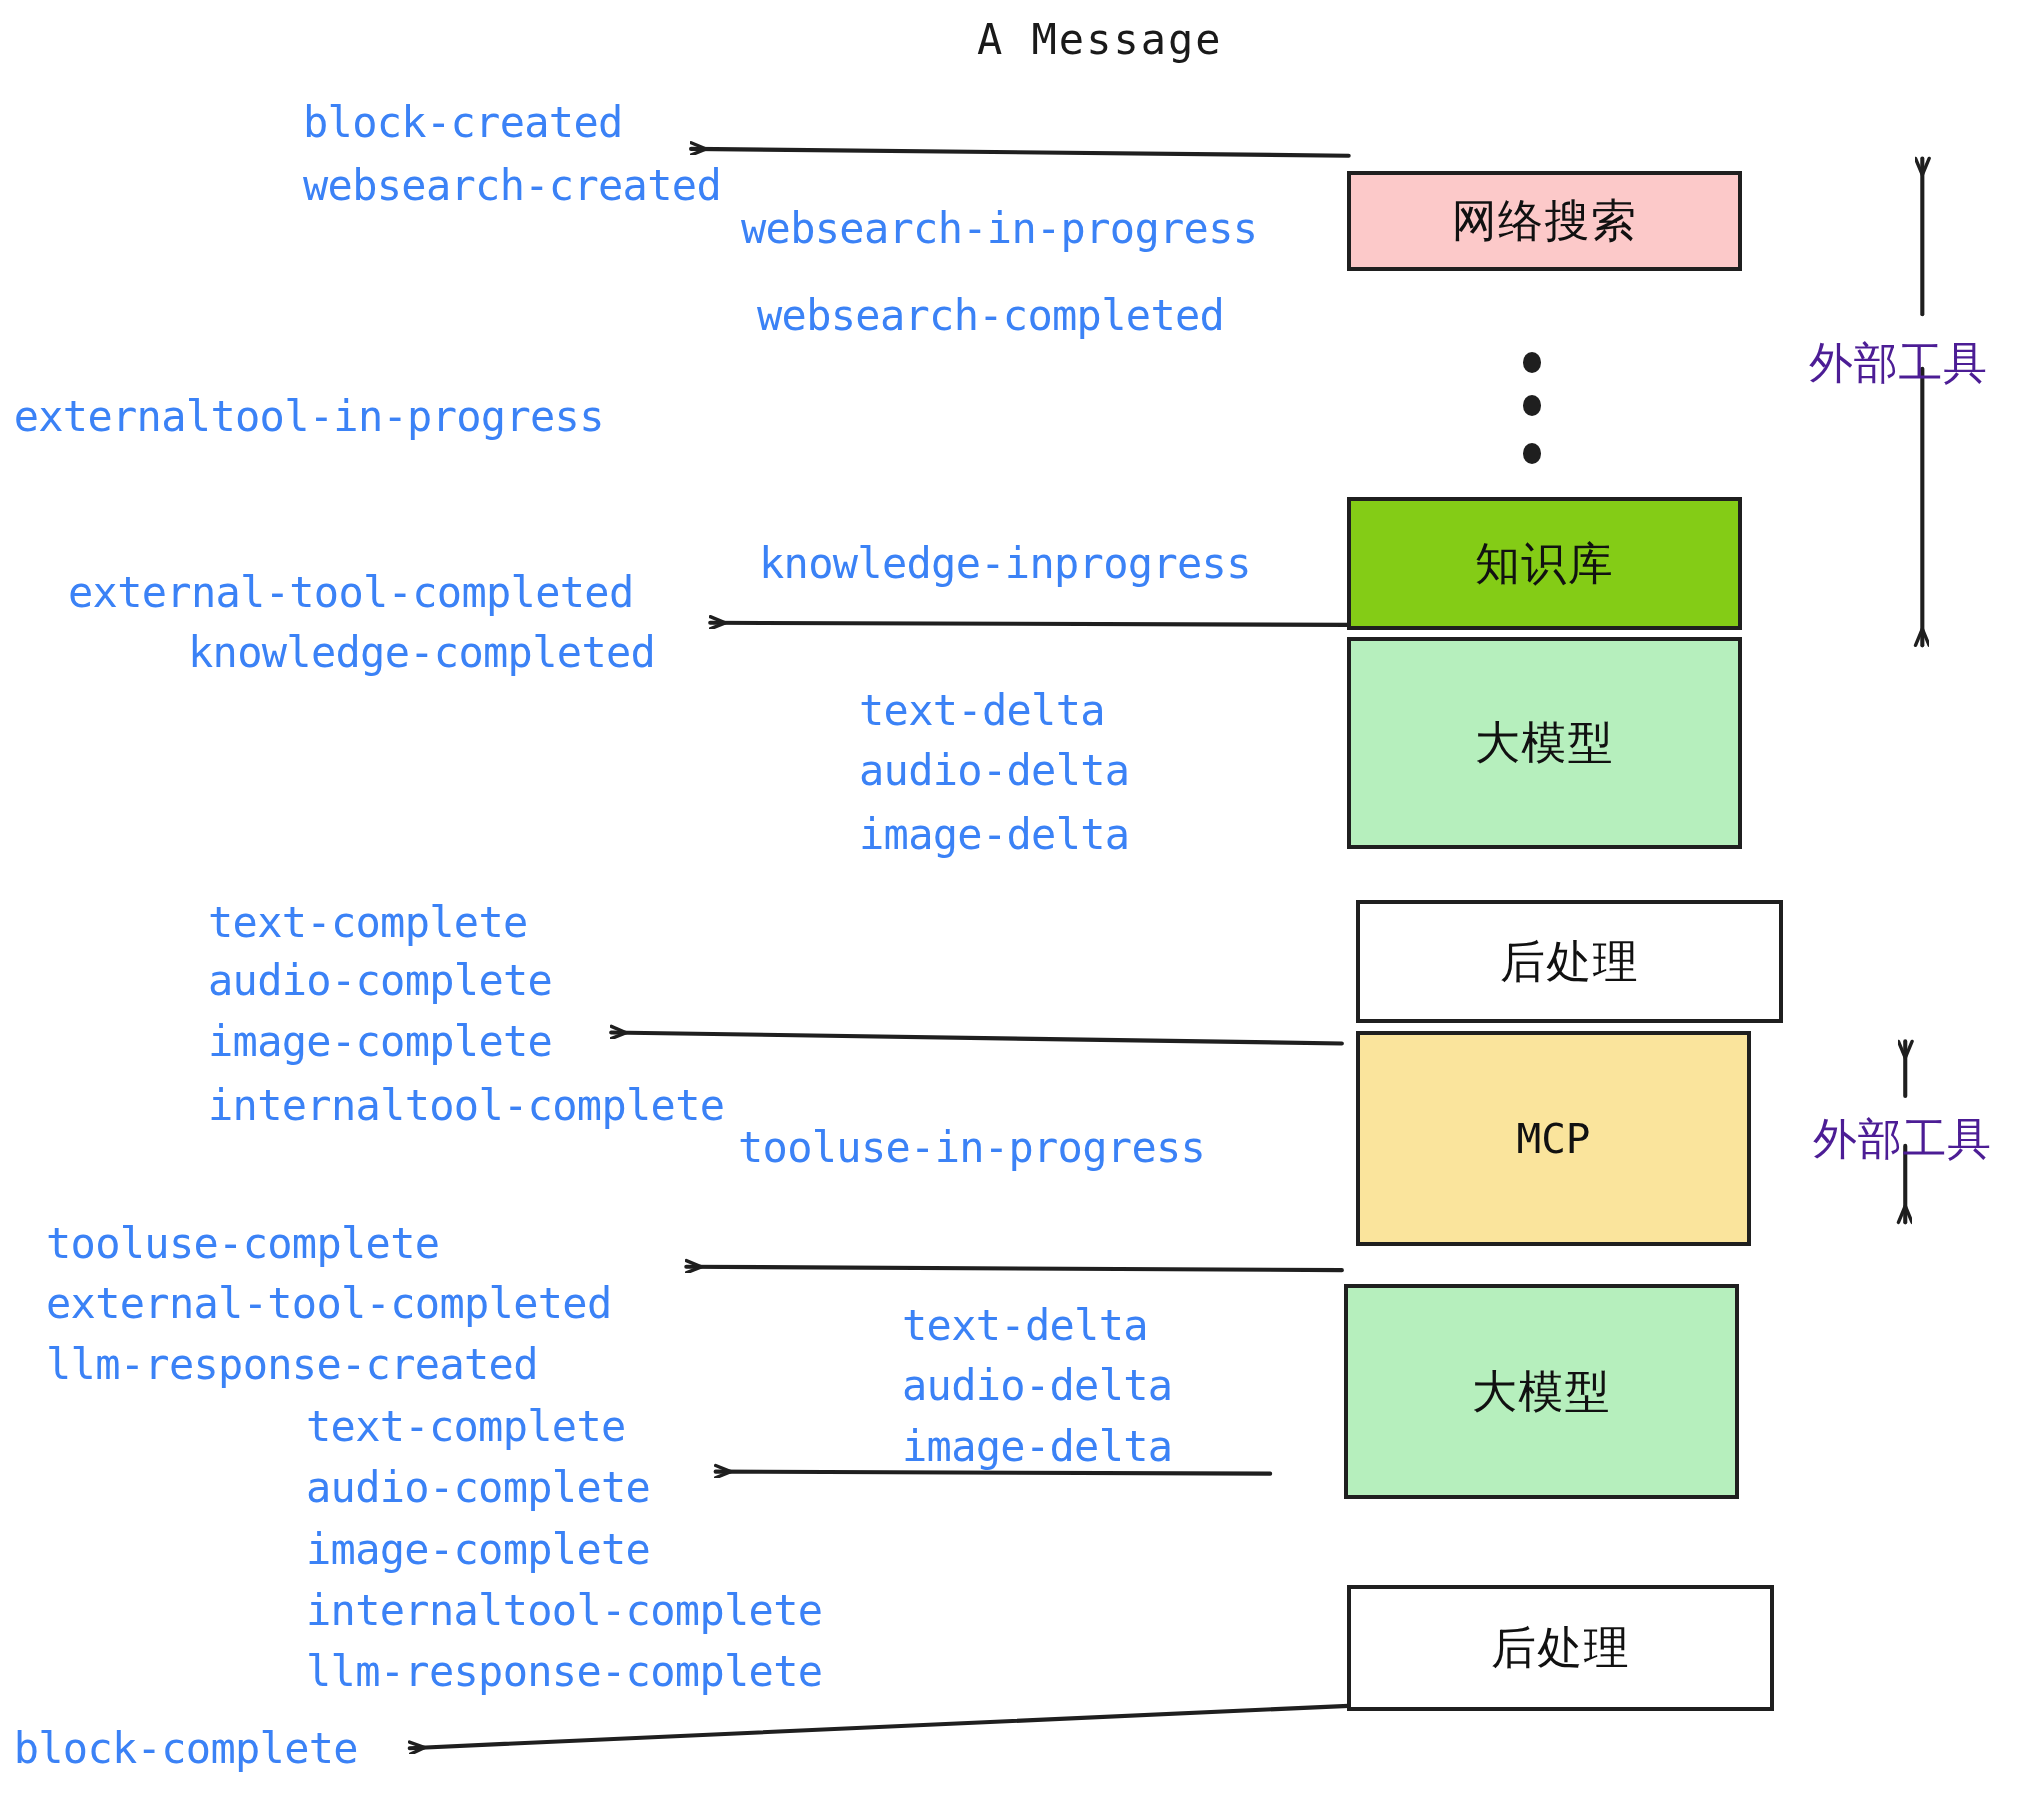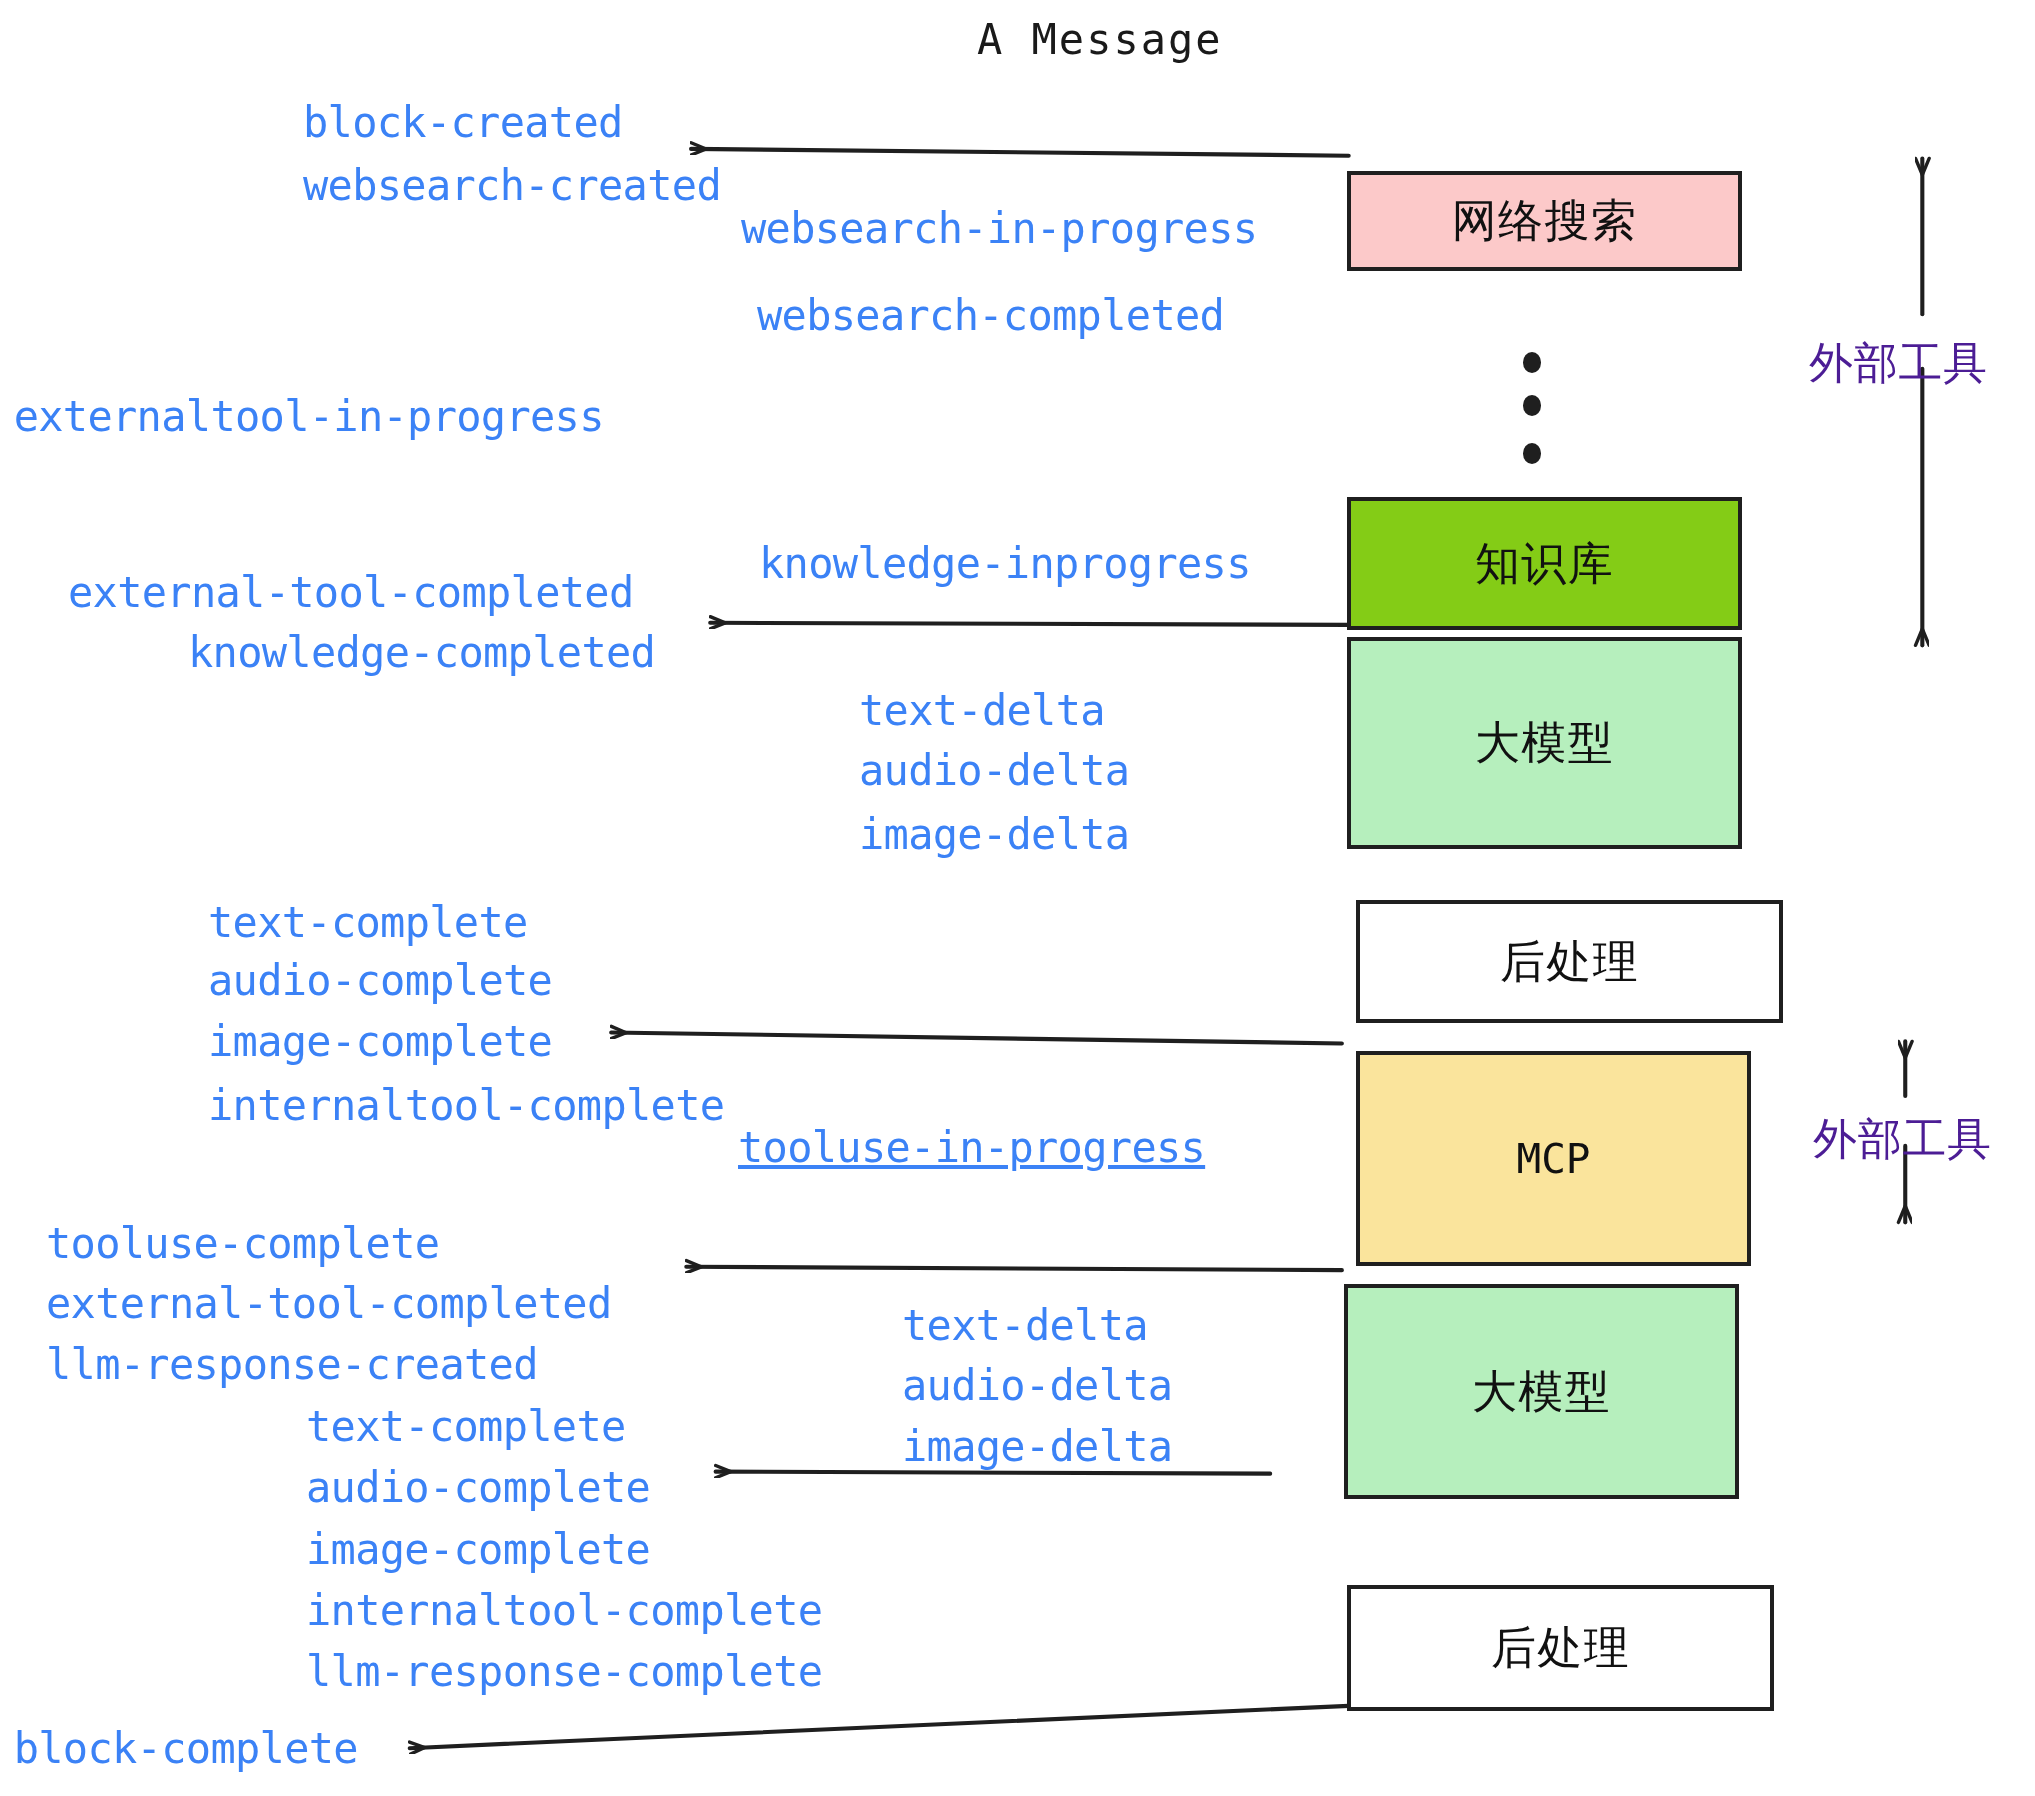--- a/index.html
+++ b/index.html
@@ -43,21 +43,20 @@
     justify-content: center;
     color: #111111;
     font-family: "DejaVu Sans", "Liberation Sans", sans-serif;
     font-size: 45px;
     letter-spacing: 1.4px;
   }
   .box.mcp {
     font-family: "DejaVu Sans Mono", "Liberation Mono", monospace;
     font-size: 41px;
     letter-spacing: 0px;
-    margin-top: 20px;
   }
   .dot {
     position: absolute;
     width: 18px;
     height: 20.5px;
     border-radius: 50%;
     background: #1f1f1f;
   }
   .vlabel {
     position: absolute;
@@ -145,21 +144,21 @@
       <div class="lbl" style="left: 759px; top: 543px;">knowledge-inprogress</div>
       <div class="lbl" style="left: 68px; top: 572px;">external-tool-completed</div>
       <div class="lbl" style="left: 188px; top: 632px;">knowledge-completed</div>
       <div class="lbl" style="left: 859px; top: 690px;">text-delta</div>
       <div class="lbl" style="left: 859px; top: 750px;">audio-delta</div>
       <div class="lbl" style="left: 859px; top: 814px;">image-delta</div>
       <div class="lbl" style="left: 208px; top: 902px;">text-complete</div>
       <div class="lbl" style="left: 208px; top: 960px;">audio-complete</div>
       <div class="lbl" style="left: 208px; top: 1021px;">image-complete</div>
       <div class="lbl" style="left: 208px; top: 1085px;">internaltool-complete</div>
-      <div class="lbl" style="left: 738px; top: 1127px; text-decoration: underline;">tooluse-in-progress</div>
+      <div class="lbl" style="left: 738px; top: 1127px;">tooluse-in-progress</div>
       <div class="lbl" style="left: 46px; top: 1223px;">tooluse-complete</div>
       <div class="lbl" style="left: 46px; top: 1283px;">external-tool-completed</div>
       <div class="lbl" style="left: 46px; top: 1344px;">llm-response-created</div>
       <div class="lbl" style="left: 902px; top: 1305px;">text-delta</div>
       <div class="lbl" style="left: 902px; top: 1365px;">audio-delta</div>
       <div class="lbl" style="left: 902px; top: 1426px;">image-delta</div>
       <div class="lbl" style="left: 306px; top: 1406px;">text-complete</div>
       <div class="lbl" style="left: 306px; top: 1467px;">audio-complete</div>
       <div class="lbl" style="left: 306px; top: 1529px;">image-complete</div>
       <div class="lbl" style="left: 306px; top: 1590px;">internaltool-complete</div>

